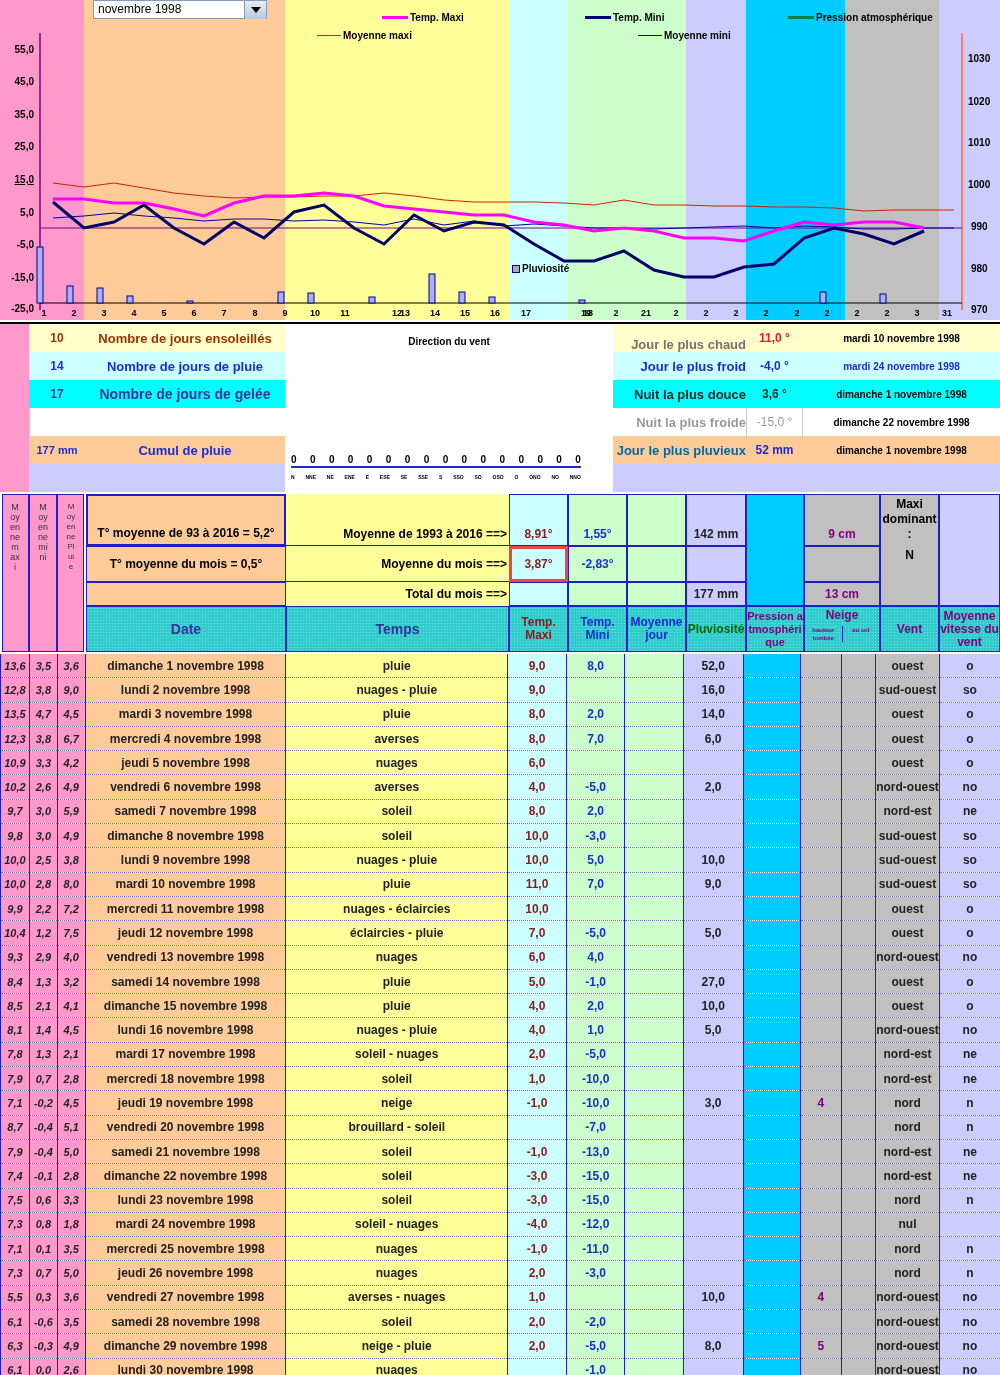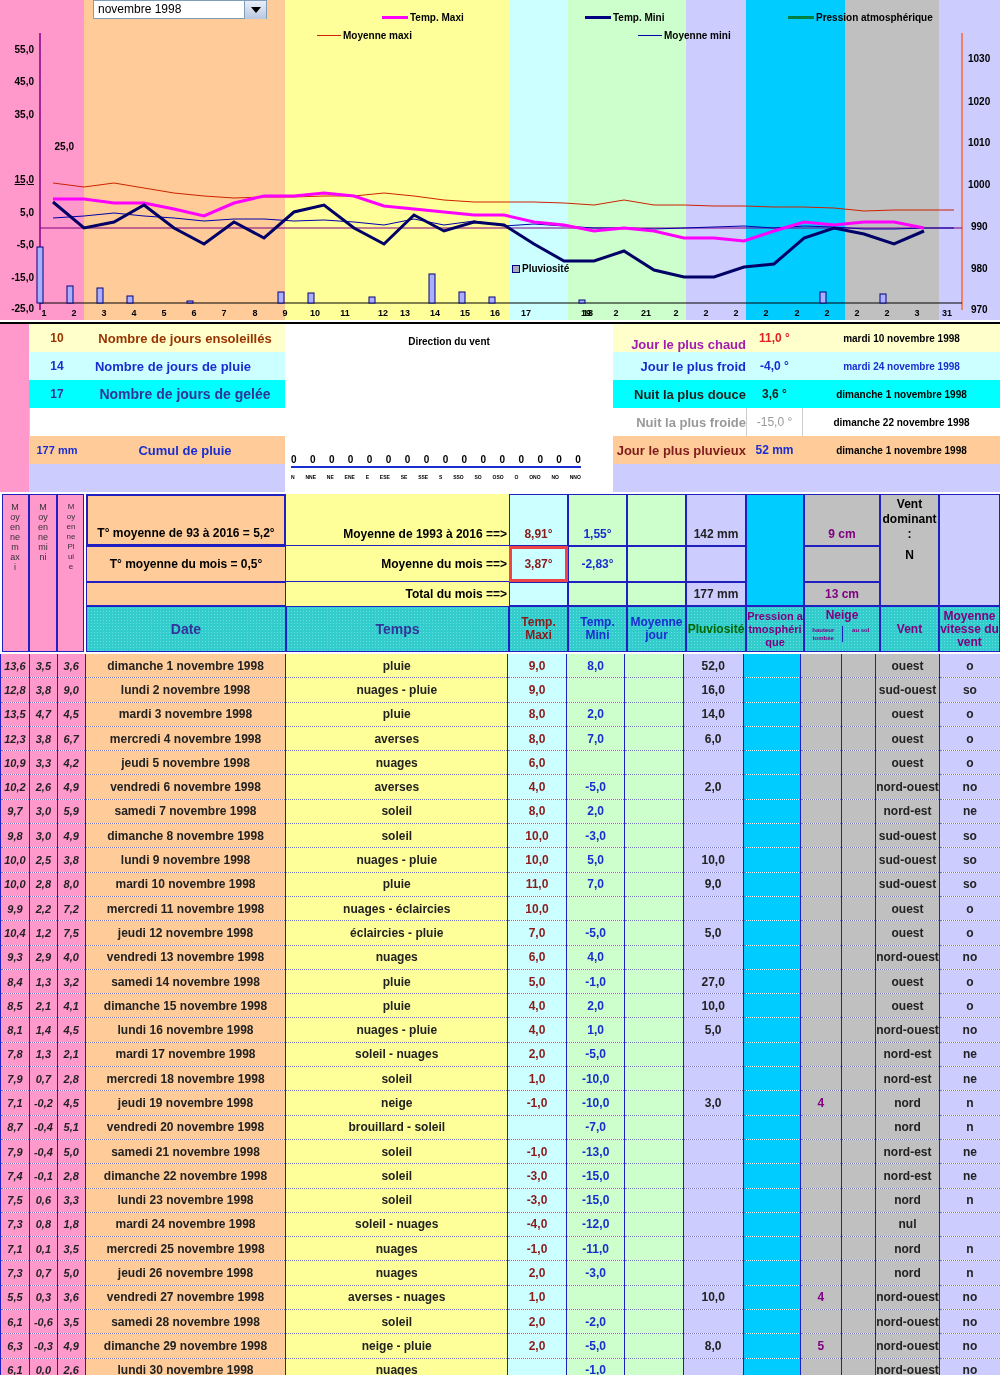--- a/index.html
+++ b/index.html
@@ -71,21 +71,21 @@
     <span>Moyenne mini</span>
   </div>
   <div class="legend" style="left:512px;top:263px;">
     <span style="display:inline-block;width:6px;height:6px;border:1px solid #000080;background:#aab;"></span>
     <span>Pluviosité</span>
   </div>
 
   <div class="ytick" style="left:0;top:44px;">55,0</div>
   <div class="ytick" style="left:0;top:76px;">45,0</div>
   <div class="ytick" style="left:0;top:109px;">35,0</div>
-  <div class="ytick" style="left:0;top:141px;margin-left:40px;">25,0</div>
+  <div class="ytick" style="left:0;top:141px;">25,0</div>
   <div class="ytick" style="left:0;top:174px;text-decoration:underline;">15,0</div>
   <div class="ytick" style="left:0;top:207px;">5,0</div>
   <div class="ytick" style="left:0;top:239px;">-5,0</div>
   <div class="ytick" style="left:0;top:272px;">-15,0</div>
   <div class="ytick" style="left:0;top:303px;">-25,0</div>
 
   <div class="ytick-r" style="left:968px;top:53px;">1030</div>
   <div class="ytick-r" style="left:968px;top:96px;">1020</div>
   <div class="ytick-r" style="left:968px;top:137px;">1010</div>
   <div class="ytick-r" style="left:968px;top:179px;">1000</div>
@@ -133,21 +133,21 @@
   <div class="xtick" style="left:64px;top:308px;">2</div>
   <div class="xtick" style="left:94px;top:308px;">3</div>
   <div class="xtick" style="left:124px;top:308px;">4</div>
   <div class="xtick" style="left:154px;top:308px;">5</div>
   <div class="xtick" style="left:184px;top:308px;">6</div>
   <div class="xtick" style="left:214px;top:308px;">7</div>
   <div class="xtick" style="left:245px;top:308px;">8</div>
   <div class="xtick" style="left:275px;top:308px;">9</div>
   <div class="xtick" style="left:305px;top:308px;">10</div>
   <div class="xtick" style="left:335px;top:308px;">11</div>
-  <div class="xtick" style="left:373px;top:308px;">12</div>
+  <div class="xtick" style="left:387px;top:308px;">12</div>
   <div class="xtick" style="left:395px;top:308px;">13</div>
   <div class="xtick" style="left:425px;top:308px;">14</div>
   <div class="xtick" style="left:455px;top:308px;">15</div>
   <div class="xtick" style="left:485px;top:308px;">16</div>
   <div class="xtick" style="left:516px;top:308px;">17</div>
   <div class="xtick" style="left:546px;top:308px;margin-left:32px;">18</div>
   <div class="xtick" style="left:576px;top:308px;">19</div>
   <div class="xtick" style="left:606px;top:308px;">2</div>
   <div class="xtick" style="left:636px;top:308px;">21</div>
   <div class="xtick" style="left:666px;top:308px;">2</div>
@@ -165,21 +165,21 @@
 
 <div class="abs" style="left:0;top:324px;width:1000px;height:168px;background:#fff;">
   <div class="abs" style="left:0;top:0;width:29px;height:168px;background:#ff99cc;"></div>
 
   <div class="abs" style="left:29px;top:0;width:256px;height:28px;background:#ffffcc;"></div>
   <div class="cell" style="left:29px;top:0;width:56px;height:28px;color:#993300;">10</div>
   <div class="cell" style="left:85px;top:0;width:200px;height:28px;color:#993300;font-size:13px;">Nombre de jours ensoleillés</div>
 
   <div class="abs" style="left:29px;top:28px;width:256px;height:28px;background:#ccffff;"></div>
   <div class="cell" style="left:29px;top:28px;width:56px;height:28px;color:#1a2ed0;">14</div>
-  <div class="cell" style="left:73px;top:28px;width:200px;height:28px;color:#1a2ed0;font-size:13px;">Nombre de jours de pluie</div>
+  <div class="cell" style="left:85px;top:28px;width:200px;height:28px;color:#1a2ed0;font-size:13px;">Nombre de jours de pluie</div>
 
   <div class="abs" style="left:29px;top:56px;width:256px;height:28px;background:#00ffff;"></div>
   <div class="cell" style="left:29px;top:56px;width:56px;height:28px;color:#333399;">17</div>
   <div class="cell" style="left:85px;top:56px;width:200px;height:28px;color:#333399;font-size:14px;">Nombre de jours de gelée</div>
 
   <div class="abs" style="left:29px;top:84px;width:256px;height:28px;background:#fff;border-left:1px solid #ccc;"></div>
 
   <div class="abs" style="left:29px;top:112px;width:256px;height:28px;background:#ffcc99;"></div>
   <div class="cell" style="left:29px;top:112px;width:56px;height:28px;color:#1a2ed0;font-size:11px;">177 mm</div>
   <div class="cell" style="left:85px;top:112px;width:200px;height:28px;color:#1a2ed0;font-size:13px;">Cumul de pluie</div>
@@ -220,41 +220,41 @@
       <span>SO</span>
       <span>OSO</span>
       <span>O</span>
       <span>ONO</span>
       <span>NO</span>
       <span>NNO</span>
     </div>
   </div>
 
   <div class="abs" style="left:613px;top:0;width:387px;height:28px;background:#ffffcc;"></div>
-  <div class="cell" style="left:613px;top:0;width:133px;height:40px;justify-content:flex-end;color:#a21caf;font-size:13px;">Jour le plus chaud</div>
+  <div class="cell" style="left:613px;top:0;width:133px;height:40px;justify-content:flex-end;color:#737373;font-size:13px;">Jour le plus chaud</div>
   <div class="cell" style="left:746px;top:0;width:57px;height:28px;color:#e02020;">11,0 °</div>
   <div class="cell" style="left:803px;top:0;width:197px;height:28px;font-size:10px;">mardi 10 novembre 1998</div>
 
   <div class="abs" style="left:613px;top:28px;width:387px;height:28px;background:#ccffff;"></div>
   <div class="cell" style="left:613px;top:28px;width:133px;height:28px;justify-content:flex-end;color:#1a2ed0;font-size:13px;">Jour le plus froid</div>
   <div class="cell" style="left:746px;top:28px;width:57px;height:28px;color:#1a2ed0;">-4,0 °</div>
   <div class="cell" style="left:803px;top:28px;width:197px;height:28px;font-size:10px;color:#1a2ed0;">mardi 24 novembre 1998</div>
 
   <div class="abs" style="left:613px;top:56px;width:387px;height:28px;background:#00ffff;"></div>
   <div class="cell" style="left:613px;top:56px;width:133px;height:28px;justify-content:flex-end;color:#222;font-size:13px;">Nuit la plus douce</div>
   <div class="cell" style="left:746px;top:56px;width:57px;height:28px;color:#222;">3,6 °</div>
   <div class="cell" style="left:803px;top:56px;width:197px;height:28px;font-size:10px;">dimanche 1 novembre 1998</div>
 
   <div class="abs" style="left:613px;top:84px;width:387px;height:28px;background:#fff;"></div>
   <div class="cell" style="left:613px;top:84px;width:133px;height:28px;justify-content:flex-end;color:#999;font-size:13px;">Nuit la plus froide</div>
   <div class="cell" style="left:746px;top:84px;width:57px;height:28px;color:#999;font-weight:normal;border-left:1px solid #ccc;border-right:1px solid #ccc;">-15,0 °</div>
   <div class="cell" style="left:803px;top:84px;width:197px;height:28px;font-size:10px;">dimanche 22 novembre 1998</div>
 
   <div class="abs" style="left:613px;top:112px;width:387px;height:28px;background:#ffcc99;"></div>
-  <div class="cell" style="left:613px;top:112px;width:133px;height:28px;justify-content:flex-end;color:#7f1d1d;font-size:13px;">Jour le plus pluvieux</div>
+  <div class="cell" style="left:613px;top:112px;width:133px;height:28px;justify-content:flex-end;color:#0369a1;font-size:13px;">Jour le plus pluvieux</div>
   <div class="cell" style="left:746px;top:112px;width:57px;height:28px;color:#1a2ed0;">52 mm</div>
   <div class="cell" style="left:803px;top:112px;width:197px;height:28px;font-size:10px;">dimanche 1 novembre 1998</div>
   <div class="abs" style="left:613px;top:140px;width:387px;height:28px;background:#ccccff;"></div>
 </div>
 
 <div class="abs" style="left:0;top:492px;width:1000px;height:162px;">
   <div class="abs" style="left:2px;top:2px;width:27px;height:158px;background:#ff99cc;border:1px solid #2020c0;"></div>
   <div class="abs" style="left:29px;top:2px;width:28px;height:158px;background:#ff99cc;border:1px solid #2020c0;"></div>
   <div class="abs" style="left:57px;top:2px;width:27px;height:158px;background:#ff99cc;border:1px solid #2020c0;"></div>
   <div class="vcol" style="left:10px;top:10px;width:10px;">Moyenne maxi</div>
@@ -285,21 +285,21 @@
   <div class="cell" style="left:686px;top:54px;width:60px;height:36px;background:#ccccff;border:1px solid #2020c0;"></div>
   <div class="cell" style="left:686px;top:90px;width:60px;height:24px;background:#ccccff;border:1px solid #2020c0;color:#222;">177 mm</div>
 
   <div class="cell" style="left:746px;top:2px;width:58px;height:112px;background:#00ccff;border:1px solid #2020c0;"></div>
 
   <div class="cell" style="left:804px;top:2px;width:76px;height:52px;background:#c0c0c0;border:1px solid #2020c0;align-items:flex-end;padding-bottom:4px;color:#800080;">9 cm</div>
   <div class="cell" style="left:804px;top:54px;width:76px;height:36px;background:#c0c0c0;border:1px solid #2020c0;"></div>
   <div class="cell" style="left:804px;top:90px;width:76px;height:24px;background:#c0c0c0;border:1px solid #2020c0;color:#800080;">13 cm</div>
 
   <div class="cell" style="left:880px;top:2px;width:59px;height:112px;background:#c0c0c0;border:1px solid #2020c0;flex-direction:column;justify-content:flex-start;padding-top:2px;">
-    <span style="text-align:center;line-height:15px;font-size:12px;width:55px;">Vent dominant :</span>
+    <span style="text-align:center;line-height:15px;font-size:12px;width:55px;">Maxi dominant :</span>
     <span style="margin-top:6px;">N</span>
   </div>
   <div class="cell" style="left:939px;top:2px;width:61px;height:112px;background:#ccccff;border:1px solid #2020c0;"></div>
 
   <div class="hdr" style="left:86px;top:114px;width:200px;height:46px;color:#333399;font-size:14px;">Date</div>
   <div class="hdr" style="left:286px;top:114px;width:223px;height:46px;color:#333399;font-size:14px;">Temps</div>
   <div class="hdr" style="left:509px;top:114px;width:59px;height:46px;color:#8b1a1a;font-size:12px;">Temp. Maxi</div>
   <div class="hdr" style="left:568px;top:114px;width:59px;height:46px;color:#1a2ed0;font-size:12px;">Temp. Mini</div>
   <div class="hdr" style="left:627px;top:114px;width:59px;height:46px;color:#1a2ed0;font-size:12px;word-break:break-all;">Moyenne jour</div>
   <div class="hdr" style="left:686px;top:114px;width:60px;height:46px;color:#006600;font-size:12px;word-break:break-all;">Pluviosité</div>

